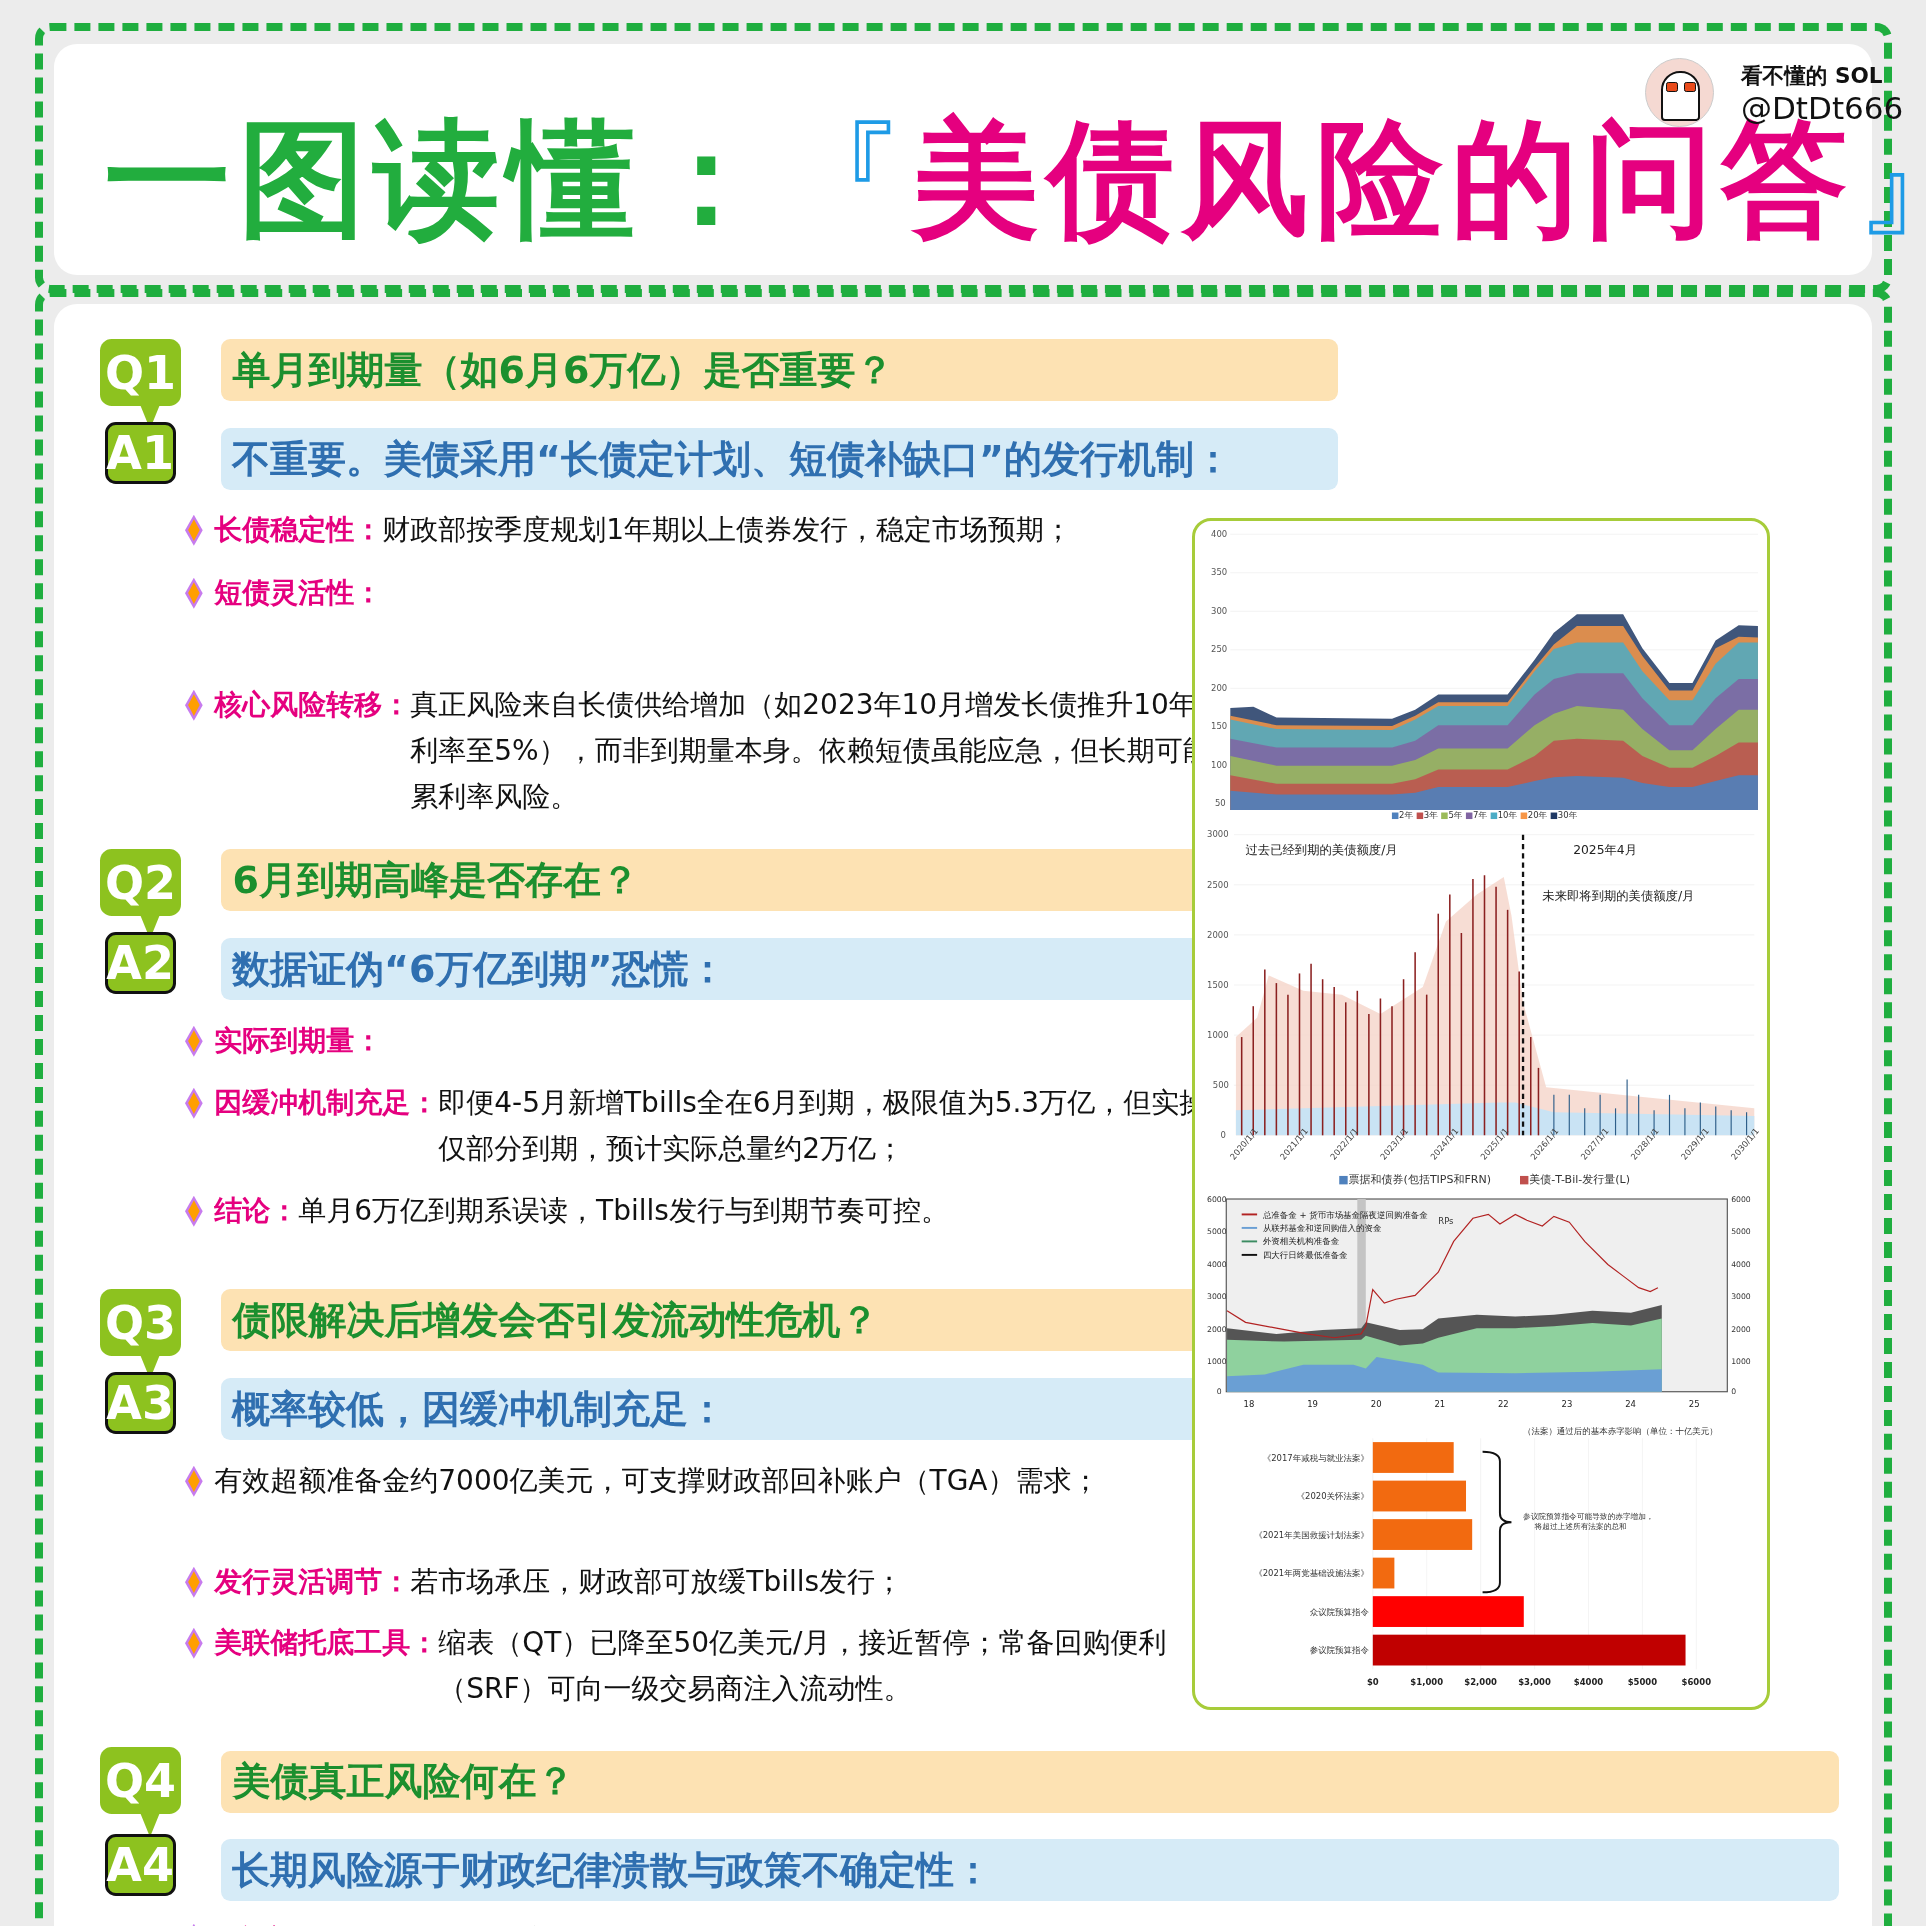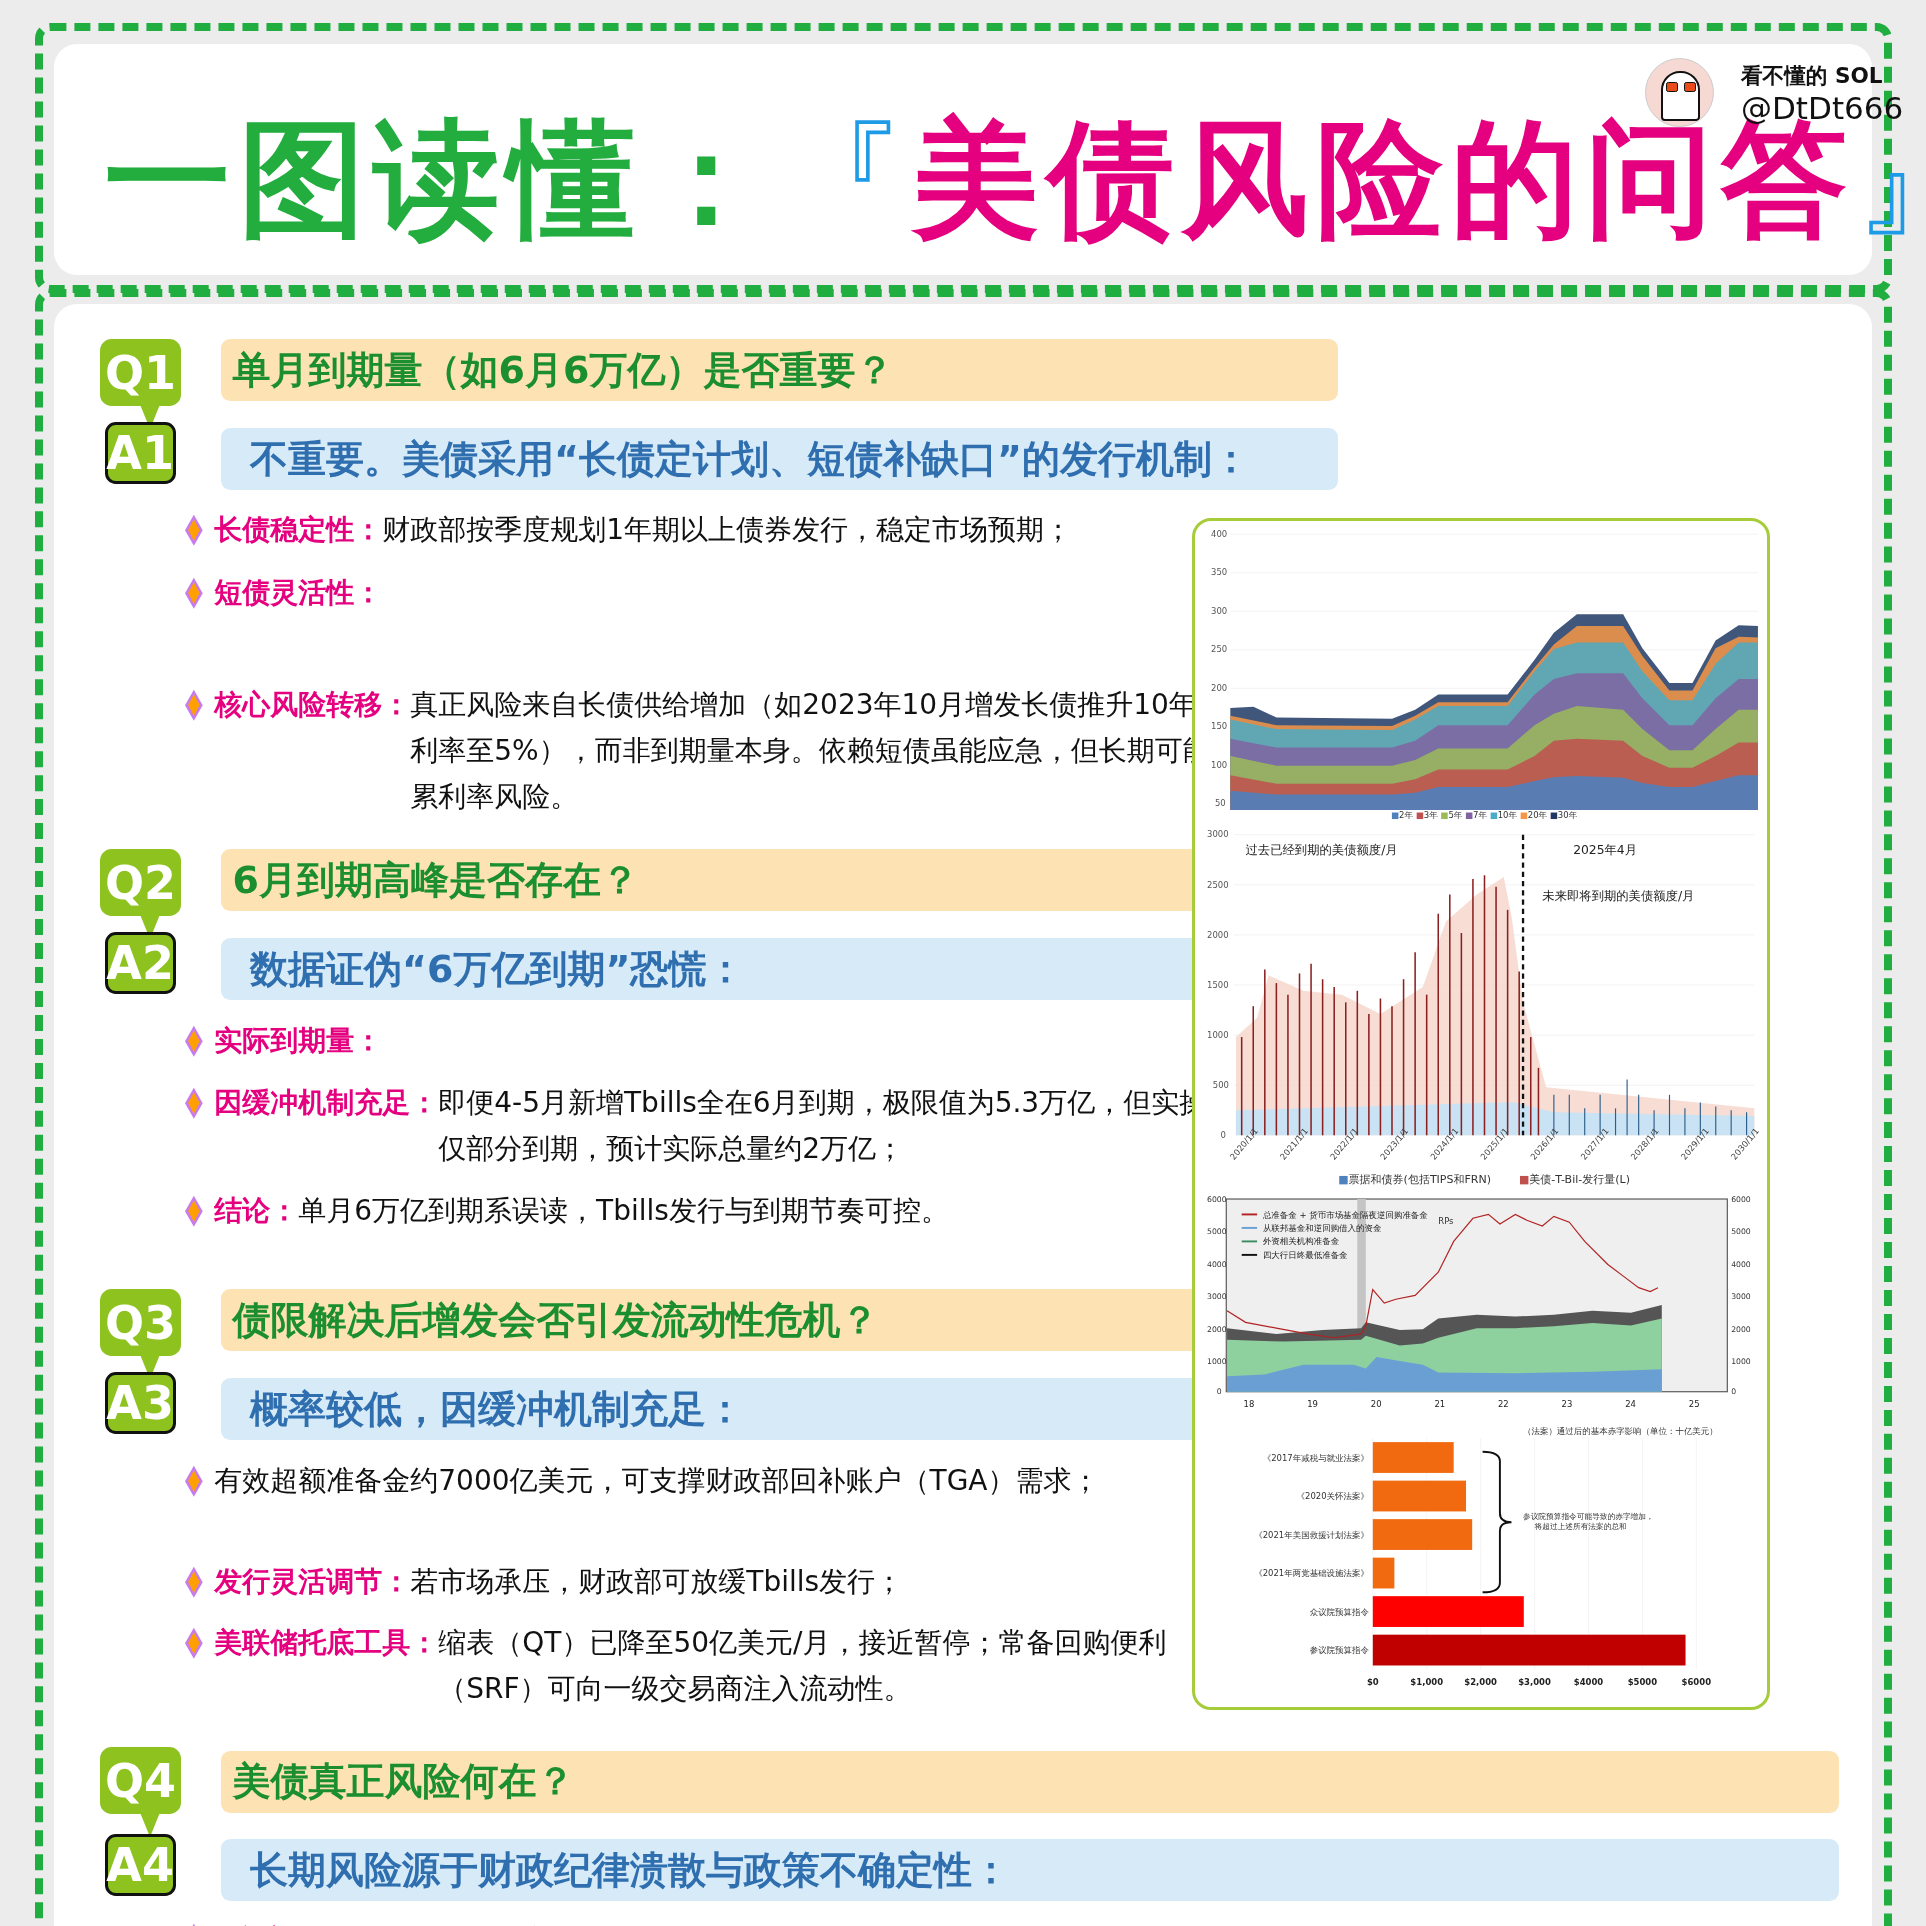--- a/index.html
+++ b/index.html
@@ -19,21 +19,21 @@
   .avatar .glass{position:absolute;top:23px;width:11.6px;height:10px;background:#e94b1b;border:1.5px solid #111;border-radius:2.3px}
   .author .name{font-size:21.6px;font-weight:bold;line-height:1.3}
   .author .handle{font-size:31px;line-height:1.2}
   .sec{position:absolute;left:100px;width:1156px}
   .sec.wide{width:1764px}
   .qbadge{position:absolute;left:0;width:81px;height:67px;background:#8dc21f;border-radius:11.6px;display:flex;align-items:center;justify-content:center;color:#fff;font-weight:bold;font-size:46px}
   .qbadge::before{content:"";position:absolute;left:10.8px;top:-7.7px;width:81px;height:67px;border:3.9px solid #111;border-radius:11.6px;transform:rotate(-3deg);z-index:-1}
   .qbadge::after{content:"";position:absolute;left:39px;bottom:-23px;border-left:11.6px solid transparent;border-right:11.6px solid transparent;border-top:27px solid #8dc21f}
   .abadge{position:absolute;left:4.6px;width:71px;height:62px;background:#8dc21f;border:3.9px solid #111;border-radius:10.8px;display:flex;align-items:center;justify-content:center;color:#fff;font-weight:bold;font-size:46px}
   .qbar{position:absolute;left:121px;height:62px;background:#fde2b3;border-radius:9.2px;display:flex;align-items:center;padding-left:11.6px;font-size:38px;font-weight:bold;color:#1b8f2e;white-space:nowrap}
-  .abar{position:absolute;left:121px;height:62px;background:#d6ebf7;border-radius:9.2px;display:flex;align-items:center;padding-left:29px;font-size:38px;font-weight:bold;color:#2f6fb0;white-space:nowrap}
+  .abar{position:absolute;left:121px;height:62px;background:#d6ebf7;border-radius:9.2px;display:flex;align-items:center;padding-left:11px;font-size:38px;font-weight:bold;color:#2f6fb0;white-space:nowrap}
   .bullet{position:absolute;left:85px;display:flex;font-size:28px;line-height:46px}
   .diamond{flex:none;width:17.7px;height:31px;margin-top:7.7px;margin-right:11.6px;position:relative}
   .diamond::before{content:"";position:absolute;left:0;top:0;width:17.7px;height:31px;background:#c77bee;clip-path:polygon(50% 0,100% 50%,50% 100%,0 50%)}
   .diamond::after{content:"";position:absolute;left:3.1px;top:4.6px;width:11.6px;height:21.6px;background:#ff9f00;clip-path:polygon(50% 0,100% 50%,50% 100%,0 50%)}
   .bl{flex:none;color:#e5007f;font-weight:bold;white-space:nowrap}
   .bt{color:#111}
   .chartbox{position:absolute;left:1192px;top:518px;width:578px;height:1192px;border:3.9px solid #a7cc3a;border-radius:19px;background:#fff;overflow:hidden}
   .chart{position:absolute;left:11.6px;width:555px}
   svg text{font-family:"DejaVu Sans","Liberation Sans",sans-serif}
 </style>

